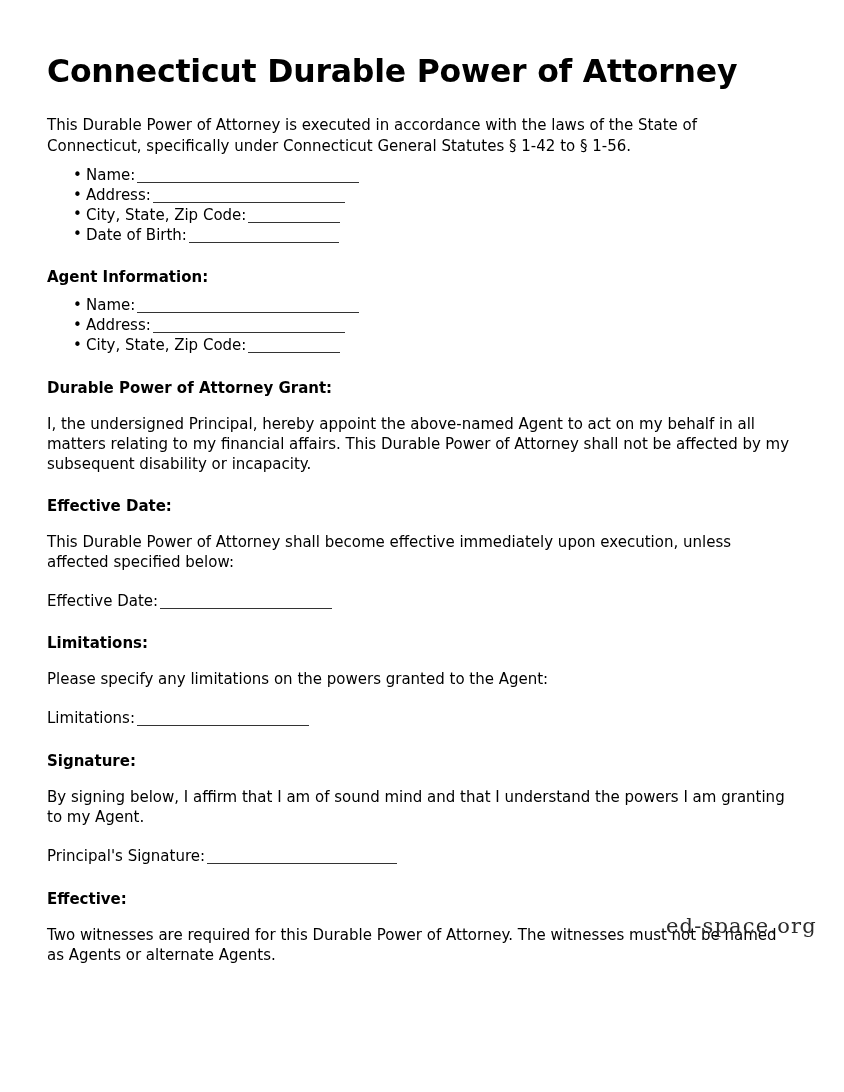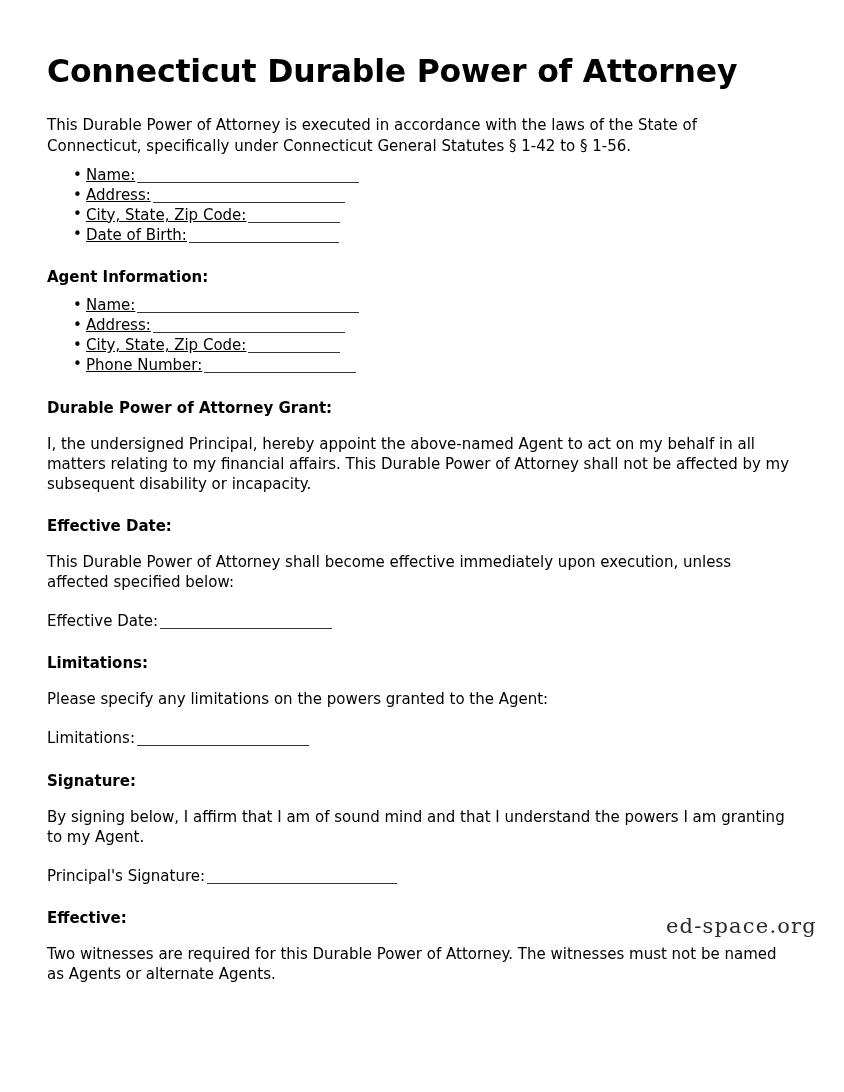--- a/index.html
+++ b/index.html
@@ -39,21 +39,20 @@
   }
   .section-heading {
     font-size: 15px;
     font-weight: bold;
     margin: 23px 0 0 0;
   }
   ul.field-list {
     list-style: none;
     margin: 10px 0 0 0;
     padding: 0;
-    text-decoration: underline;
   }
   ul.field-list li {
     font-size: 15px;
     line-height: 19.8px;
     padding-left: 39px;
     position: relative;
     white-space: nowrap;
   }
   ul.field-list li::before {
     content: "\2022";
@@ -107,21 +106,20 @@
     <li><span>Address:</span><span class="blank" style="width: 192px;"></span></li>
     <li><span>City, State, Zip Code:</span><span class="blank" style="width: 92px;"></span></li>
     <li><span>Date of Birth:</span><span class="blank" style="width: 150px;"></span></li>
   </ul>
 
   <h2 class="section-heading">Agent Information:</h2>
   <ul class="field-list">
     <li><span>Name:</span><span class="blank" style="width: 222px;"></span></li>
     <li><span>Address:</span><span class="blank" style="width: 192px;"></span></li>
     <li><span>City, State, Zip Code:</span><span class="blank" style="width: 92px;"></span></li>
-    <li><span>Phone Number:</span><span class="blank" style="width: 152px;"></span></li>
   </ul>
 
   <h2 class="section-heading">Durable Power of Attorney Grant:</h2>
   <p class="body-para">I, the undersigned Principal, hereby appoint the above-named Agent to act on my behalf in all matters relating to my financial affairs. This Durable Power of Attorney shall not be affected by my subsequent disability or incapacity.</p>
 
   <h2 class="section-heading">Effective Date:</h2>
   <p class="body-para">This Durable Power of Attorney shall become effective immediately upon execution, unless affected specified below:</p>
   <p class="field-line"><span>Effective Date:</span><span class="blank" style="width: 172px;"></span></p>
 
   <h2 class="section-heading">Limitations:</h2>

